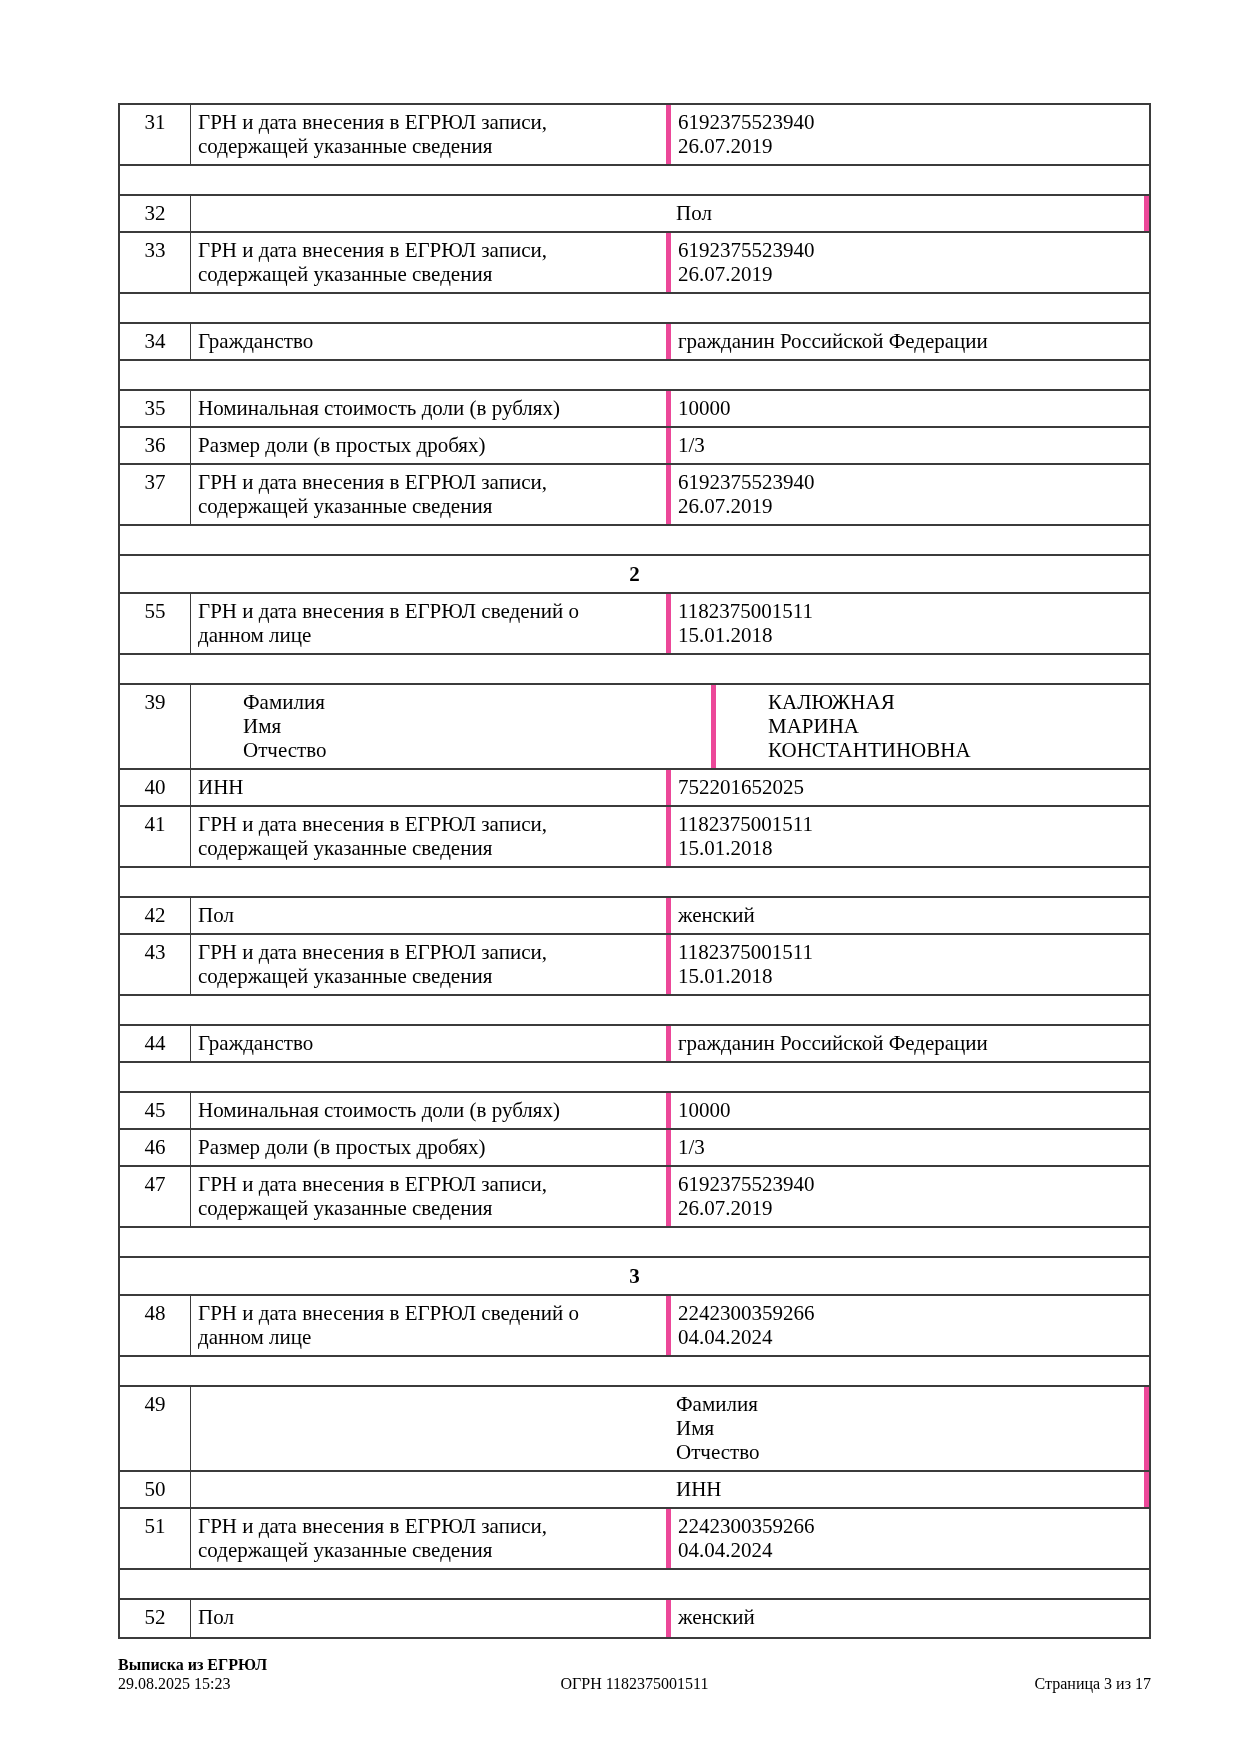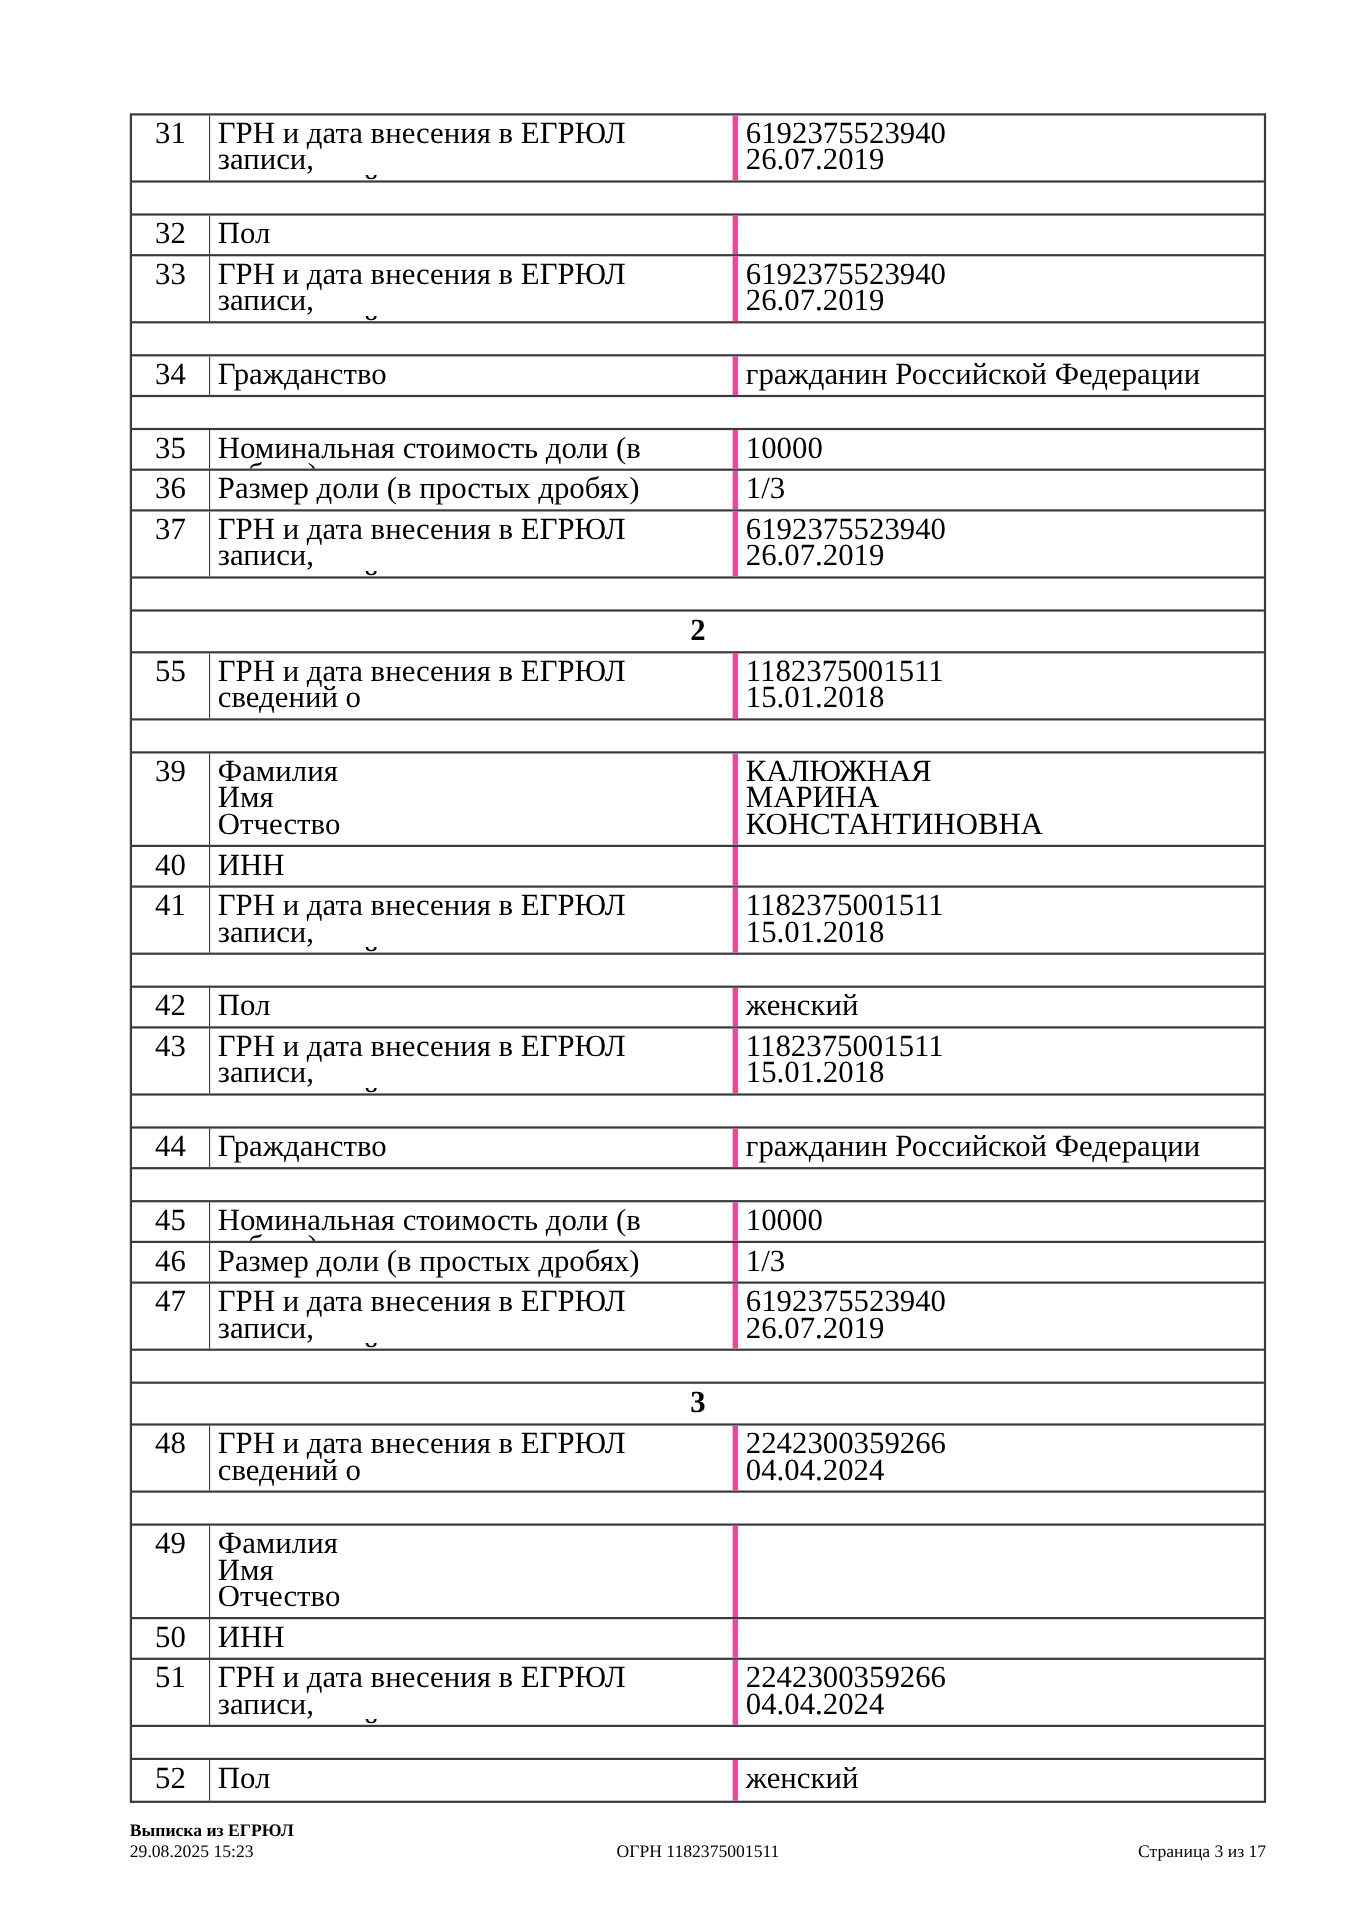--- a/index.html
+++ b/index.html
@@ -20,27 +20,28 @@
     left: 118px; top: 103px;
     width: 1033px;
     border: 2px solid #3b3b3b;
     box-sizing: border-box;
     background: #ffffff;
   }
   .trow {
     display: flex;
     box-sizing: border-box;
     border-bottom: 2px solid #3b3b3b;
-    font-size: 28px;
+    font-size: 21px;
     line-height: 24px;
+    justify-content: space-between;
   }
   .trow:last-child { border-bottom: none; }
   .h1 { height: 37px; }
   .h2 { height: 61px; }
-  .h3 { height: 85px; }
+  .h3 { height: 85px; gap: 45px; }
   .hspacer { height: 30px; }
   .hsection { height: 38px; }
   .cell-num {
     width: 71px;
     border-right: 1px solid #3b3b3b;
     box-sizing: border-box;
     text-align: center;
     padding-top: 5px;
     flex: none;
   }
@@ -161,20 +162,21 @@
       <div class="cell-name">Фамилия
 Имя
 Отчество</div>
       <div class="cell-value">КАЛЮЖНАЯ
 МАРИНА
 КОНСТАНТИНОВНА</div>
     </div>
       <div class="trow h1">
       <div class="cell-num">40</div>
       <div class="cell-name">ИНН</div>
+      <div class="cell-value">752201652025</div>
     </div>
       <div class="trow h2">
       <div class="cell-num">41</div>
       <div class="cell-name">ГРН и дата внесения в ЕГРЮЛ записи,
 содержащей указанные сведения</div>
       <div class="cell-value">1182375001511
 15.01.2018</div>
     </div>
       <div class="trow hspacer">
       <div class="cell-spacer"></div>

